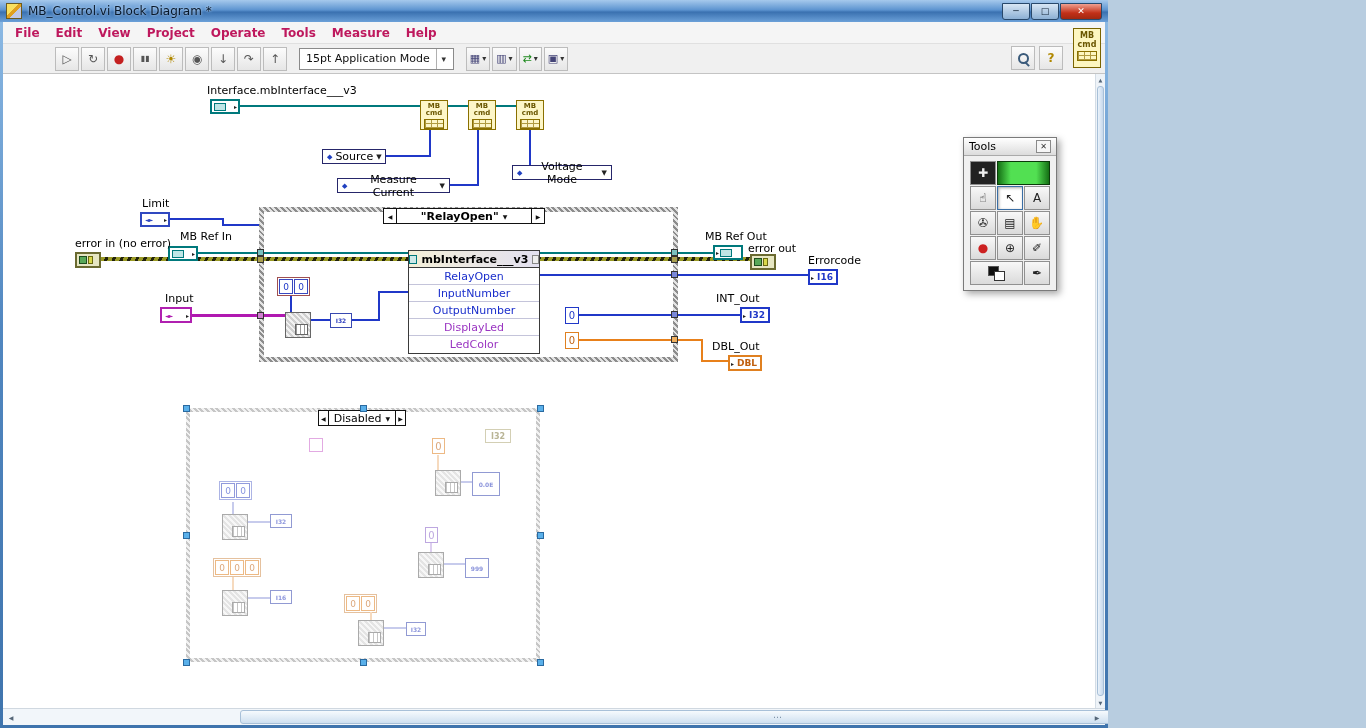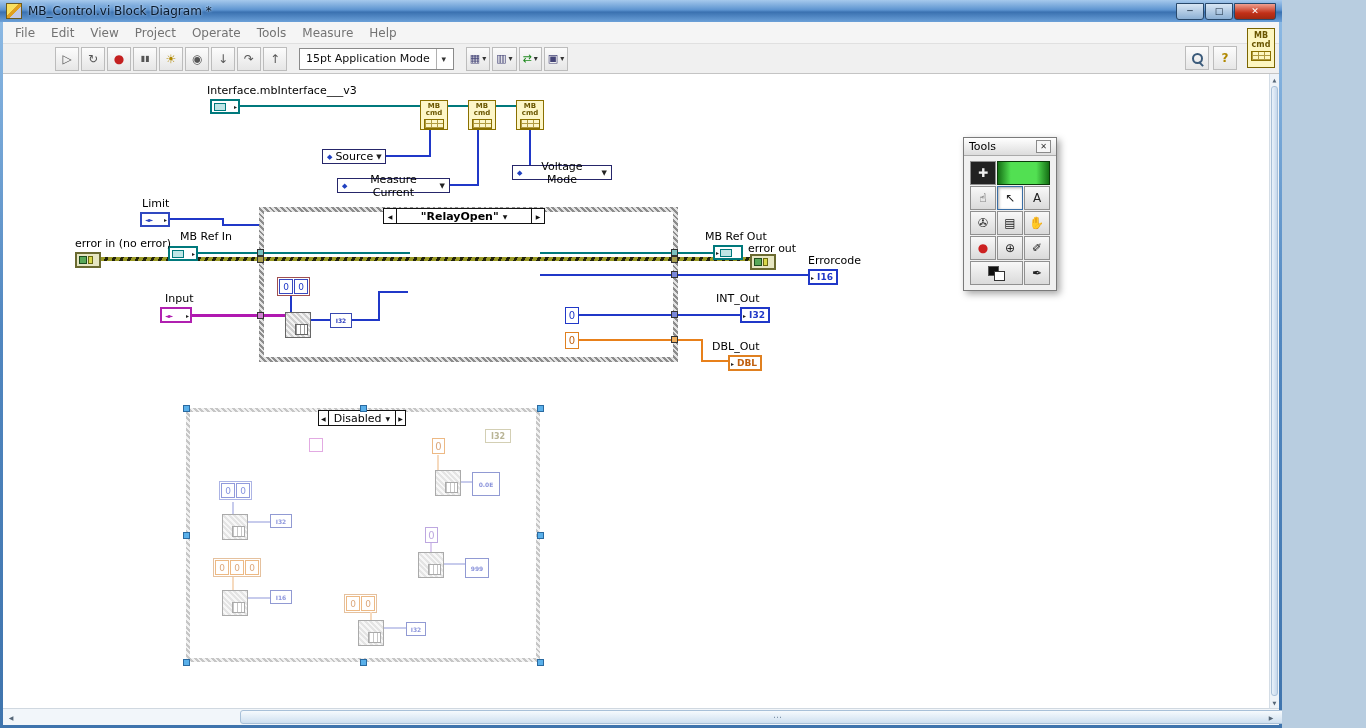--- a/index.html
+++ b/index.html
@@ -1,26 +1,26 @@
 <!DOCTYPE html>
 <html><head>
 <meta charset="utf-8">
 <style>
 *{box-sizing:border-box;margin:0;padding:0;}
 body{font-family:"DejaVu Sans","Liberation Sans",sans-serif;background:#b8cde0;}
-.window{position:relative;width:1282px;height:728px;background:linear-gradient(#8fbce6,#5187c0 45%,#3f74ad);overflow:hidden;}
+.window{position:relative;width:1108px;height:728px;background:linear-gradient(#8fbce6,#5187c0 45%,#3f74ad);overflow:hidden;}
 .titlebar{height:22px;display:flex;align-items:center;padding:0 6px;background:linear-gradient(180deg,#a6c9ec 0%,#5d94d0 45%,#3a71b0 55%,#6ba0d8 100%);}
 .appicon{width:16px;height:16px;margin-right:6px;background:linear-gradient(135deg,#f8e060 0 40%,#e0a020 40% 60%,#c0c8e8 60%);border:1px solid #6a5a20;}
 .title-text{font-size:12px;color:#08182a;text-shadow:0 0 3px #dceafc;}
 .win-btns{margin-left:auto;display:flex;gap:1px;}
 .win-btn{width:28px;height:17px;border:1px solid #28486a;border-radius:0 0 3px 3px;background:linear-gradient(#d8e6f4,#8cb0d4);font-size:9px;display:flex;align-items:center;justify-content:center;color:#123;}
 .win-btn.close{width:42px;background:linear-gradient(#f0a090,#c23018 60%,#a02810);color:#fff;}
 .body-frame{position:absolute;left:3px;right:3px;top:22px;bottom:3px;background:#f0f0f0;display:flex;flex-direction:column;}
 .menubar{height:22px;background:#f5f5f5;display:flex;align-items:center;padding-left:4px;border-bottom:1px solid #e0e0e0;}
-.menu-item{padding:11px 8px;font-size:12px;color:#737373;}
+.menu-item{padding:11px 8px;font-size:12px;color:#be185d;font-weight:bold;}
 .toolbar{height:30px;background:#f0f0f0;display:flex;align-items:center;gap:2px;padding-left:52px;border-bottom:1px solid #c4c4c4;position:relative;}
 .tbtn{min-width:24px;height:24px;border:1px solid #bcbcbc;background:linear-gradient(#fcfcfc,#e6e6e6);display:flex;align-items:center;justify-content:center;font-size:12px;color:#555;}
 .tbtn .red{color:#c42020;} .tbtn .yel{color:#b08800;}
 .fontbox{display:flex;align-items:center;height:22px;border:1px solid #8a8a8a;background:#fff;padding:0 2px 0 6px;font-size:11px;margin:0 10px;color:#111;}
 .fontbox .fdd{width:15px;height:20px;margin-left:6px;border-left:1px solid #b0b0b0;display:flex;align-items:center;justify-content:center;font-size:9px;color:#333;}
 .ddbtn{display:flex;align-items:center;height:24px;border:1px solid #bcbcbc;background:linear-gradient(#fbfbfb,#e6e6e6);padding:0 3px;gap:2px;font-size:11px;color:#447;}
 .ddbtn .grn{color:#1e8a1e;} .ddbtn .dd{font-size:8px;color:#333;}
 .toolbar-right{position:absolute;right:42px;top:2px;display:flex;gap:4px;}
 .mag{position:relative;width:13px;height:13px;}
 .mag::before{content:"";position:absolute;left:1px;top:1px;width:7px;height:7px;border:2px solid #3a5a7a;border-radius:50%;}
@@ -296,20 +296,32 @@
       <div class="tunnel" style="left:668px;top:237px;background:#7a88d8;"></div>
       <div class="tunnel" style="left:668px;top:262px;background:#f0b060;"></div>
 
       <div class="arr" style="left:274px;top:203px;">
         <span class="cell">0</span>
         <span class="cell">0</span>
       </div>
       <div class="fn" style="left:282px;top:238px;"></div>
       <div class="conv" style="left:327px;top:239px;width:22px;height:15px;">I32</div>
 
+      <div class="invoke" style="left:405px;top:176px;">
+        <div class="hdr">
+          <span class="hicon"></span>
+          <span>mbInterface___v3</span>
+          <span class="hicon r"></span>
+        </div>
+        <div class="row blue">RelayOpen</div>
+        <div class="row blue">InputNumber</div>
+        <div class="row blue">OutputNumber</div>
+        <div class="row purple">DisplayLed</div>
+        <div class="row purple">LedColor</div>
+      </div>
 
       <div class="const blue" style="left:562px;top:233px;width:14px;height:17px;">0</div>
       <div class="const orange" style="left:562px;top:258px;width:14px;height:17px;">0</div>
 
       <span class="lbl" style="left:702px;top:156px;">MB Ref Out</span>
       <div class="term term-ref" style="left:710px;top:171px;">
         <span class="iarr">▸</span>
         <div class="chip" style="margin-left:1px;"></div>
       </div>
       <span class="lbl" style="left:745px;top:168px;">error out</span>

